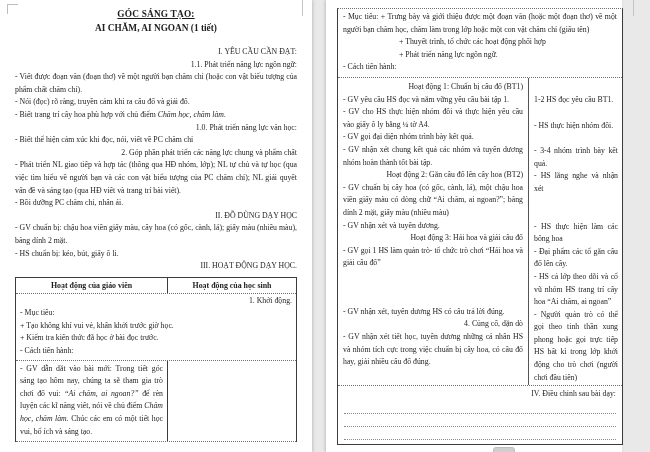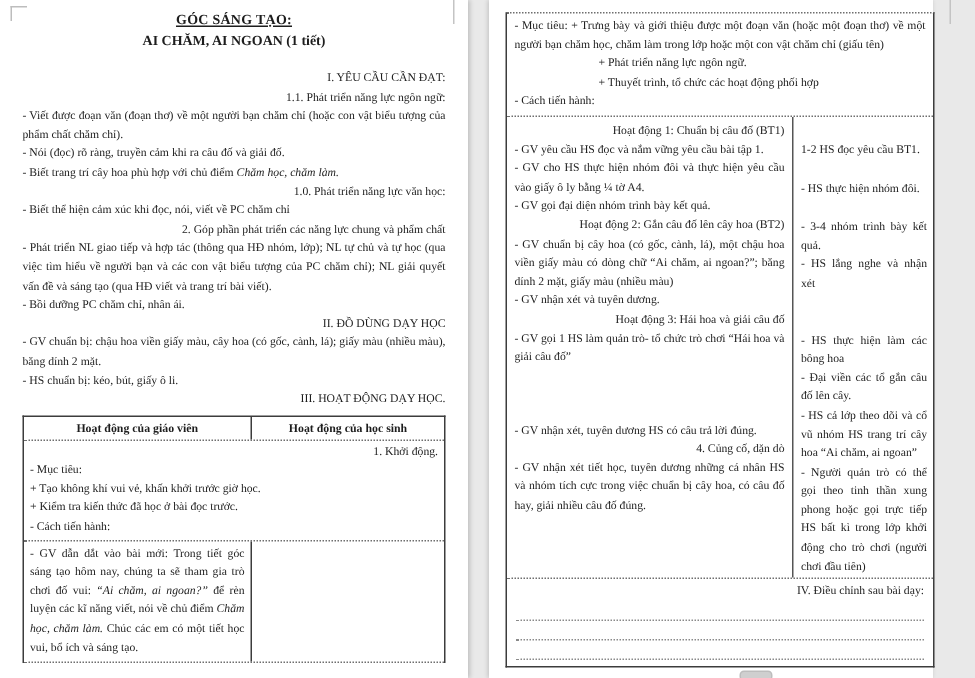--- a/index.html
+++ b/index.html
@@ -116,47 +116,48 @@
       </div>
     </div>
   </div>
 
   <div class="page page-right">
     <div class="crop crop-tr-line" style="left:307px;"></div>
 
     <div class="t2">
       <div class="t2-intro">
         <p class="j">- Mục tiêu: + Trưng bày và giới thiệu được một đoạn văn (hoặc một đoạn thơ) về một người bạn chăm học, chăm làm trong lớp hoặc một con vật chăm chỉ (giấu tên)</p>
+        <p class="ind">+ Thuyết trình, tổ chức các hoạt động phối hợp</p>
         <p class="ind">+ Phát triển năng lực ngôn ngữ.</p>
-        <p class="ind">+ Thuyết trình, tổ chức các hoạt động phối hợp</p>
         <p>- Cách tiến hành:</p>
       </div>
 
       <div class="t2-main">
         <div class="gv-col">
           <p class="b">Hoạt động 1: Chuẩn bị câu đố (BT1)</p>
           <p>- GV yêu cầu HS đọc và nắm vững yêu cầu bài tập 1.</p>
           <p class="j">- GV cho HS thực hiện nhóm đôi và thực hiện yêu cầu vào giấy ô ly bằng ¼ tờ A4.</p>
           <p>- GV gọi đại diện nhóm trình bày kết quả.</p>
+          <p class="j">- GV nhận xét chung kết quả các nhóm và tuyên dương nhóm hoàn thành tốt bài tập.</p>
           <p class="b">Hoạt động 2: Gắn câu đố lên cây hoa (BT2)</p>
           <p class="j">- GV chuẩn bị cây hoa (có gốc, cành, lá), một chậu hoa viền giấy màu có dòng chữ “Ai chăm, ai ngoan?”; băng dính 2 mặt, giấy màu (nhiều màu)</p>
           <p>- GV nhận xét và tuyên dương.</p>
           <p class="b">Hoạt động 3: Hái hoa và giải câu đố</p>
           <p class="j">- GV gọi 1 HS làm quản trò- tổ chức trò chơi “Hái hoa và giải câu đố”</p>
           <p class="mt3">- GV nhận xét, tuyên dương HS có câu trả lời đúng.</p>
           <p class="b">4. Củng cố, dặn dò</p>
           <p class="j">- GV nhận xét tiết học, tuyên dương những cá nhân HS và nhóm tích cực trong việc chuẩn bị cây hoa, có câu đố hay, giải nhiều câu đố đúng.</p>
         </div>
         <div class="hs-col">
           <p class="mt1">1-2 HS đọc yêu cầu BT1.</p>
           <p class="mt1">- HS thực hiện nhóm đôi.</p>
           <p class="mt1">- 3-4 nhóm trình bày kết quả.</p>
           <p>- HS lắng nghe và nhận xét</p>
           <p class="mt2">- HS thực hiện làm các bông hoa</p>
-          <p>- Đại viền các tổ gắn câu đố lên cây.</p>
+          <p>- Đại phẩm các tổ gắn câu đố lên cây.</p>
           <p>- HS cả lớp theo dõi và cổ vũ nhóm HS trang trí cây hoa “Ai chăm, ai ngoan”</p>
           <p>- Người quản trò có thể gọi theo tinh thần xung phong hoặc gọi trực tiếp HS bất kì trong lớp khởi động cho trò chơi (người chơi đầu tiên)</p>
           <p>(Người giải đúng có quyền chỉ định người chơi tiếp sau mình)</p>
         </div>
       </div>
 
       <div class="t2-footer">
         <p class="b">IV. Điều chỉnh sau bài dạy:</p>
         <div class="dotline"></div>
         <div class="dotline"></div>

